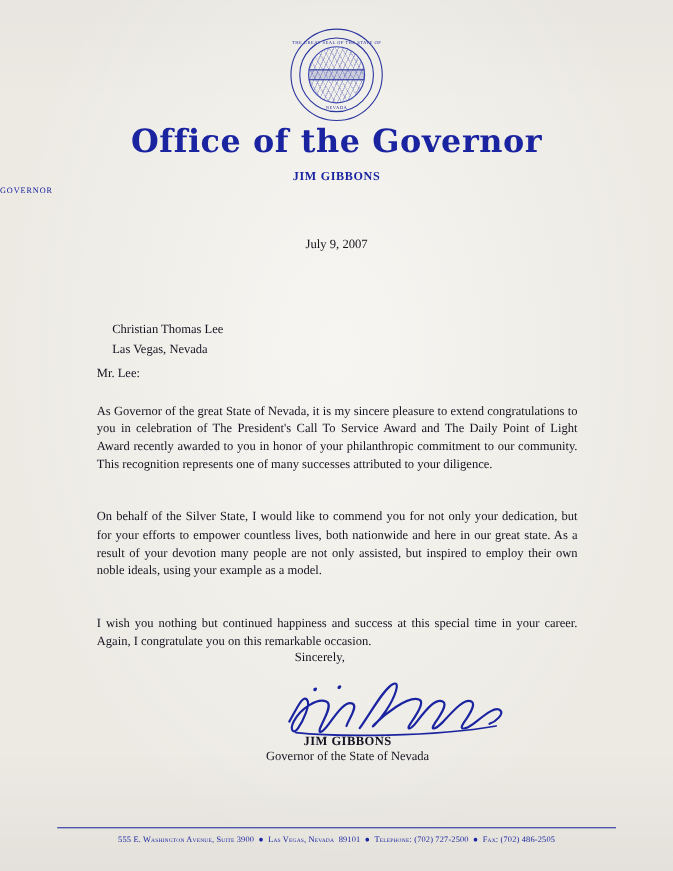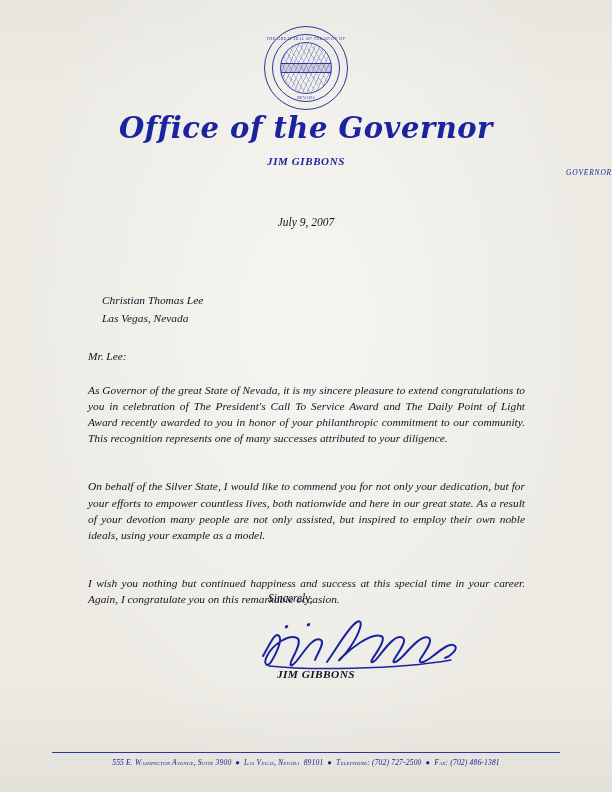--- a/index.html
+++ b/index.html
@@ -13,21 +13,20 @@
     font-family: "Liberation Serif", serif;
     overflow: hidden;
   }
   .page {
     position: relative;
     width: 612px;
     height: 792px;
     background: #eceae3;
     box-sizing: border-box;
     overflow: hidden;
-    font-style: italic;
   }
   
   .page::before {
     content: "";
     position: absolute;
     inset: 0;
     background:
       radial-gradient(ellipse at 50% 40%, rgba(255,255,255,0.55) 0%, rgba(255,255,255,0.0) 70%),
       linear-gradient(180deg, rgba(0,0,0,0.02) 0%, rgba(0,0,0,0.00) 12%, rgba(0,0,0,0.00) 86%, rgba(0,0,0,0.04) 100%);
     pointer-events: none;
@@ -104,21 +103,21 @@
     color: #1b24a0;
     font-size: 11px;
     font-weight: 700;
     font-family: "Liberation Serif", serif;
     letter-spacing: 0.6px;
   }
   .gov-sub {
     position: absolute;
     top: 168px;
     left: 0; right: 0;
-    text-align: right;
+    text-align: left;
     color: #1b24a0;
     font-size: 7.5px;
     font-family: "Liberation Serif", serif;
     letter-spacing: 0.8px;
   }
   .date {
     position: absolute;
     top: 216px;
     left: 0; right: 0;
     text-align: center;
@@ -128,21 +127,21 @@
   .body-block {
     position: absolute;
     left: 88px;
     width: 437px;
     top: 292px;
     color: #141320;
     font-size: 11.4px;
     line-height: 1.42;
   }
   .addr-line { margin: 0 0 2px 14px; }
-  .salutation { margin: 22px 0 0 0; }
+  .salutation { margin: 6px 0 0 0; }
   .para {
     margin: 32px 0 0 0;
     text-align: justify;
     text-indent: 0;
   }
   .para.first { margin-top: 17px; }
   .closing {
     position: absolute;
     top: 592px;
     left: 268px;
@@ -235,22 +234,23 @@
     <svg width="230" height="66" viewBox="0 0 230 66" fill="none" xmlns="http://www.w3.org/2000/svg">
       <path d="M18 44 C26 30, 30 20, 34 24 C38 28, 30 44, 26 50 C22 56, 18 52, 22 44 C28 32, 44 22, 52 26 C58 29, 48 44, 46 50 C44 56, 48 54, 54 46 C62 35, 70 24, 76 28 C80 31, 72 42, 70 48" stroke="#1b24a0" stroke-width="2" stroke-linecap="round" fill="none"></path>
       <path d="M40 14 C42 12, 44 13, 43 15 C42 17, 39 17, 40 14 Z" fill="#1b24a0"></path>
       <path d="M62 12 C64 10, 66 11, 65 13 C64 15, 61 15, 62 12 Z" fill="#1b24a0"></path>
       <path d="M82 50 C92 36, 104 14, 112 10 C120 6, 114 22, 106 34 C98 46, 90 52, 96 46 C104 38, 126 20, 136 24 C142 26, 132 40, 128 46 C124 52, 128 52, 134 44 C144 31, 152 22, 158 26 C162 29, 154 40, 150 46 C146 52, 150 52, 158 44 C168 33, 178 22, 184 26 C188 29, 180 40, 176 46 C172 52, 178 52, 188 44 C198 36, 206 30, 210 34 C213 37, 206 44, 200 46" stroke="#1b24a0" stroke-width="2" stroke-linecap="round" fill="none"></path>
       <path d="M24 54 C60 58, 150 58, 206 48" stroke="#1b24a0" stroke-width="1.6" stroke-linecap="round" fill="none"></path>
     </svg>
   </div>
 
   <div class="sig-name">JIM GIBBONS</div>
+  <div class="sig-title">Governor of the State of Nevada</div>
 
   <div class="footer-rule"></div>
 
   <div class="footer">
     <div>
-      <span class="sc">555 E. Washington Avenue, Suite 3900</span><span class="sep">●</span><span class="sc">Las Vegas, Nevada</span>&nbsp;&nbsp;<span>89101</span><span class="sep">●</span><span class="sc">Telephone:</span>&nbsp;<span>(702) 727-2500</span><span class="sep">●</span><span class="sc">Fax:</span>&nbsp;<span>(702) 486-1381</span>
+      <span class="sc">555 E. Washington Avenue, Suite 3900</span><span class="sep">●</span><span class="sc">Las Vegas, Nevada</span>&nbsp;&nbsp;<span>89101</span><span class="sep">●</span><span class="sc">Telephone:</span>&nbsp;<span>(702) 727-2500</span><span class="sep">●</span><span class="sc">Fax:</span>&nbsp;<span>(702) 486-2505</span>
     </div>
   </div>
 
 </div>
 
 </body></html>

